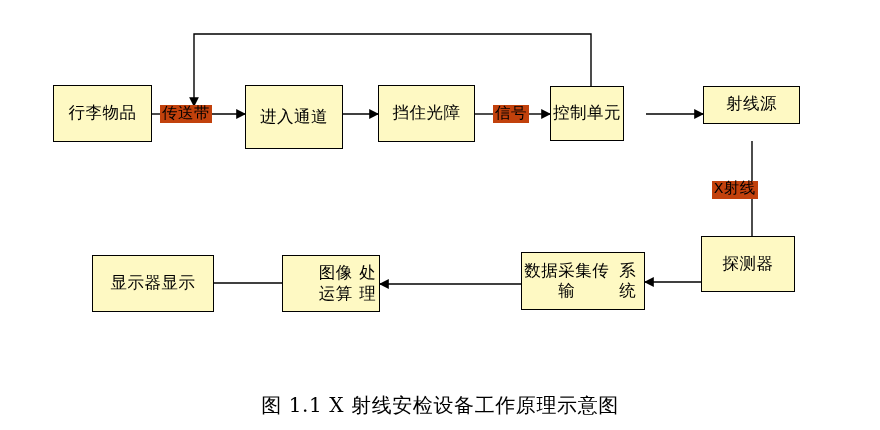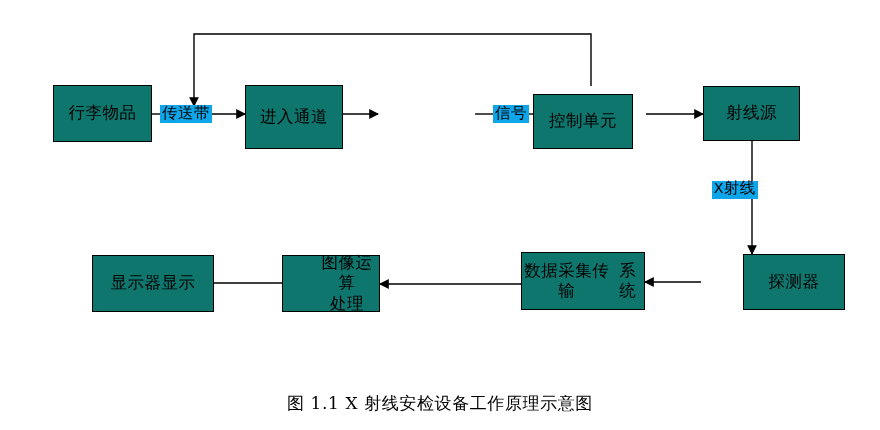--- a/index.html
+++ b/index.html
@@ -23,52 +23,52 @@
     position: absolute;
     left: 0;
     top: 0;
     width: 880px;
     height: 430px;
   }
   .node {
     position: absolute;
     box-sizing: border-box;
     border: 1.4px solid #000000;
-    background: #0f766e;
+    background: #fef9c3;
     display: flex;
     align-items: center;
     justify-content: center;
     text-align: center;
     font-size: 16.5px;
     line-height: 1.22;
     letter-spacing: 0.5px;
     font-family: "DejaVu Sans", "Liberation Sans", sans-serif;
     z-index: 2;
   }
   .node span {
     display: block;
     padding: 0 2px;
   }
   .edge-label {
     position: absolute;
-    background: #0ea5e9;
+    background: #c2410c;
     font-size: 15.5px;
     letter-spacing: 0.5px;
     line-height: 1;
     white-space: nowrap;
     padding: 1px 2px;
     z-index: 3;
     font-family: "DejaVu Sans", "Liberation Sans", sans-serif;
   }
   .caption {
     position: absolute;
     left: 0;
     width: 880px;
     text-align: center;
-    font-size: 17px;
+    font-size: 20px;
     letter-spacing: 0.6px;
     font-family: "DejaVu Serif", "Liberation Serif", serif;
     white-space: nowrap;
     z-index: 3;
   }
 </style>
 </head>
 <body>
 
 <div id="canvas">
@@ -123,39 +123,42 @@
   </svg>
 
   <div class="node" style="left:53px;  top:85px;  width:99px;  height:57px;">
     <span>行李物品</span>
   </div>
 
   <div class="node" style="left:245px; top:85px;  width:98px;  height:64px;">
     <span>进入通道</span>
   </div>
 
+  <div class="node" style="left:378px; top:85px;  width:97px;  height:57px;">
+    <span>挡住光障</span>
+  </div>
 
-  <div class="node" style="left:533px; top:86px;  width:100px;  height:55px;margin-top:8px;">
+  <div class="node" style="left:550px; top:86px;  width:74px;  height:55px;">
     <span>控制单元</span>
   </div>
 
-  <div class="node" style="left:703px; top:86px;  width:97px;  height:55px;">
+  <div class="node" style="left:703px; top:86px;  width:97px;  height:38px;font-family:Liberation Mono, monospace;">
     <span>射线源</span>
   </div>
 
-  <div class="node" style="left:701px; top:254px; width:102px;  height:56px;margin-left:42px;">
+  <div class="node" style="left:701px; top:236px; width:94px;  height:56px;">
     <span>探测器</span>
   </div>
 
   <div class="node" style="left:521px; top:252px; width:124px; height:58px; flex-direction:row;">
     <span>数据采集传输</span>
     <span>系统</span>
   </div>
 
-  <div class="node" style="left:282px; top:255px; width:98px;  height:57px; flex-direction:column;padding-left:32px;">
+  <div class="node" style="left:282px; top:255px; width:98px;  height:57px; flex-direction:row;padding-left:32px;">
     <span>图像运算</span>
     <span>处理</span>
   </div>
 
   <div class="node" style="left:92px;  top:255px; width:122px;  height:57px;">
     <span>显示器显示</span>
   </div>
 
   <div class="edge-label" style="left:160px; top:105px;">传送带</div>
 

